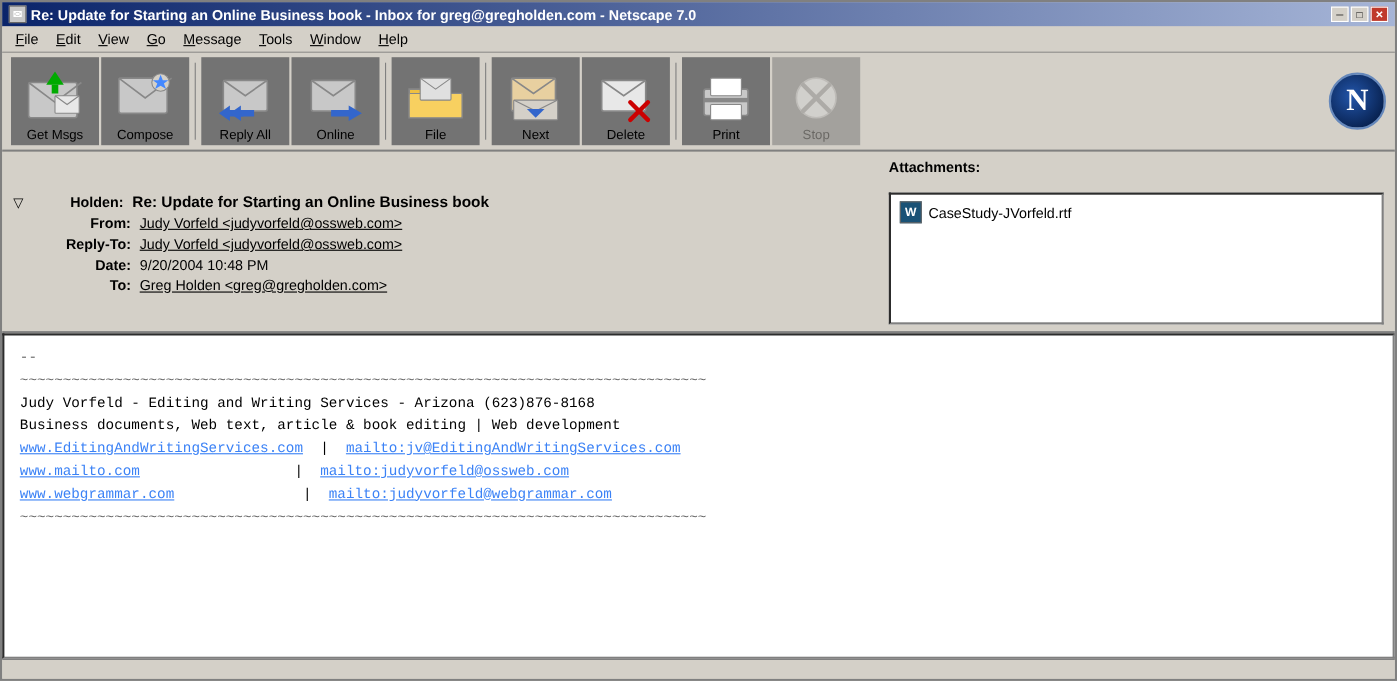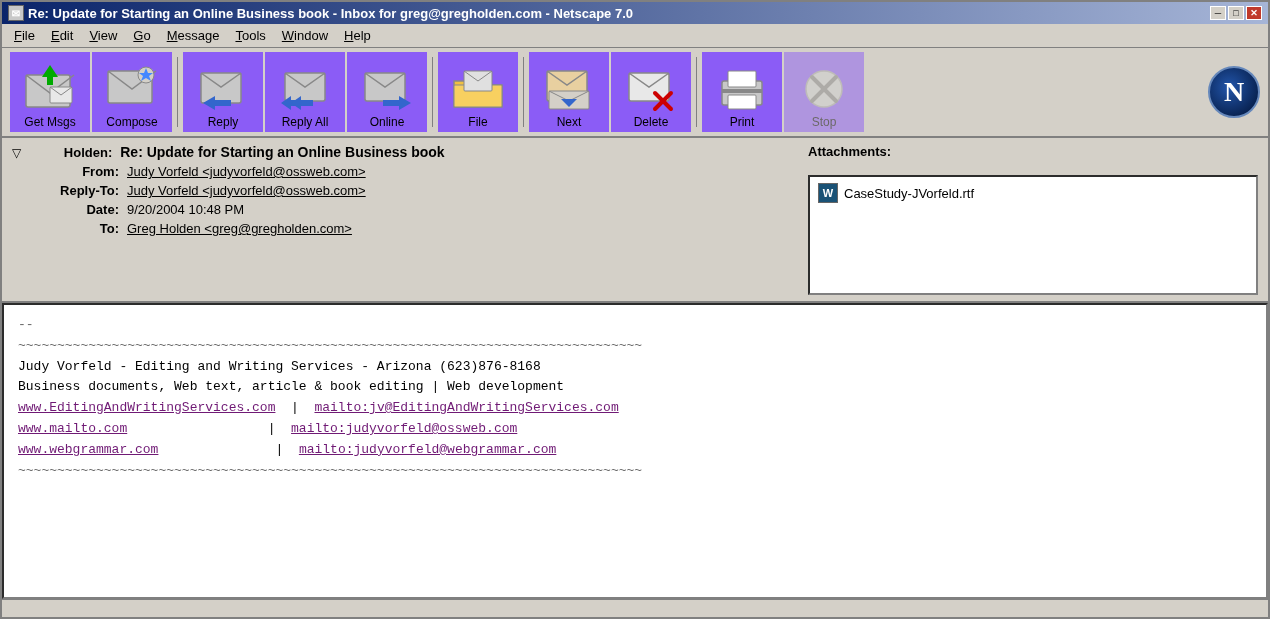--- a/index.html
+++ b/index.html
@@ -104,21 +104,21 @@
     .toolbar-btn {
       display: flex;
       flex-direction: column;
       align-items: center;
       justify-content: flex-end;
       width: 80px;
       height: 80px;
       cursor: pointer;
       border: 1px solid transparent;
       padding: 4px 2px 2px;
-      background: #8b5cf6;
+      background: #737373;
     }
 
     .toolbar-btn.disabled { opacity: 0.5; cursor: default; }
 
     .toolbar-btn .icon-area {
       display: flex;
       align-items: center;
       justify-content: center;
       width: 60px;
       height: 55px;
@@ -164,20 +164,21 @@
     }
 
     .header-value a {
       color: #000000;
       text-decoration: underline;
     }
 
     .subject-value {
       font-weight: bold;
       font-size: 14px;
+      margin-top: 31px;
     }
 
     .header-right {
       width: 450px;
       margin-left: 10px;
     }
 
     .attachments-label {
       font-weight: bold;
       font-size: 13px;
@@ -235,21 +236,21 @@
 
     .email-body p {
       white-space: pre-wrap;
     }
 
     .body-separator {
       color: #666;
     }
 
     .body-link {
-      color: #701a75;
+      color: #3b82f6;
       text-decoration: underline;
       cursor: pointer;
     }
 
     
     .status-bar {
       background: #d4d0c8;
       border-top: 1px solid #808080;
       height: 18px;
       display: flex;
@@ -338,31 +339,20 @@
 
           <circle cx="42" cy="12" r="8" fill="#d4d0c8" stroke="#888" stroke-width="1"></circle>
           <polygon points="42,5 44,10 49,10 45,13 47,18 42,15 37,18 39,13 35,10 40,10" fill="#4488ff" stroke="none"></polygon>
         </svg>
       </div>
       <span class="btn-label">Compose</span>
     </div>
 
     <div class="toolbar-sep"></div>
 
-    <div class="toolbar-btn">
-      <div class="icon-area">
-        <svg width="56" height="50" viewBox="0 0 56 50">
-          <rect x="6" y="10" width="40" height="30" rx="2" fill="#c8c8c8" stroke="#888" stroke-width="1.5"></rect>
-          <polyline points="6,10 26,24 46,10" fill="none" stroke="#888" stroke-width="1.5"></polyline>
-
-          <polygon points="8,40 20,33 20,37 36,37 36,43 20,43 20,47" fill="#3366cc"></polygon>
-        </svg>
-      </div>
-      <span class="btn-label">Reply</span>
-    </div>
 
     <div class="toolbar-btn">
       <div class="icon-area">
         <svg width="56" height="50" viewBox="0 0 56 50">
           <rect x="8" y="10" width="40" height="28" rx="2" fill="#c8c8c8" stroke="#888" stroke-width="1.5"></rect>
           <polyline points="8,10 28,24 48,10" fill="none" stroke="#888" stroke-width="1.5"></polyline>
 
           <polygon points="4,40 14,33 14,37 26,37 26,43 14,43 14,47" fill="#3366cc"></polygon>
           <polygon points="14,40 24,33 24,37 36,37 36,43 24,43 24,47" fill="#3366cc"></polygon>
         </svg>

